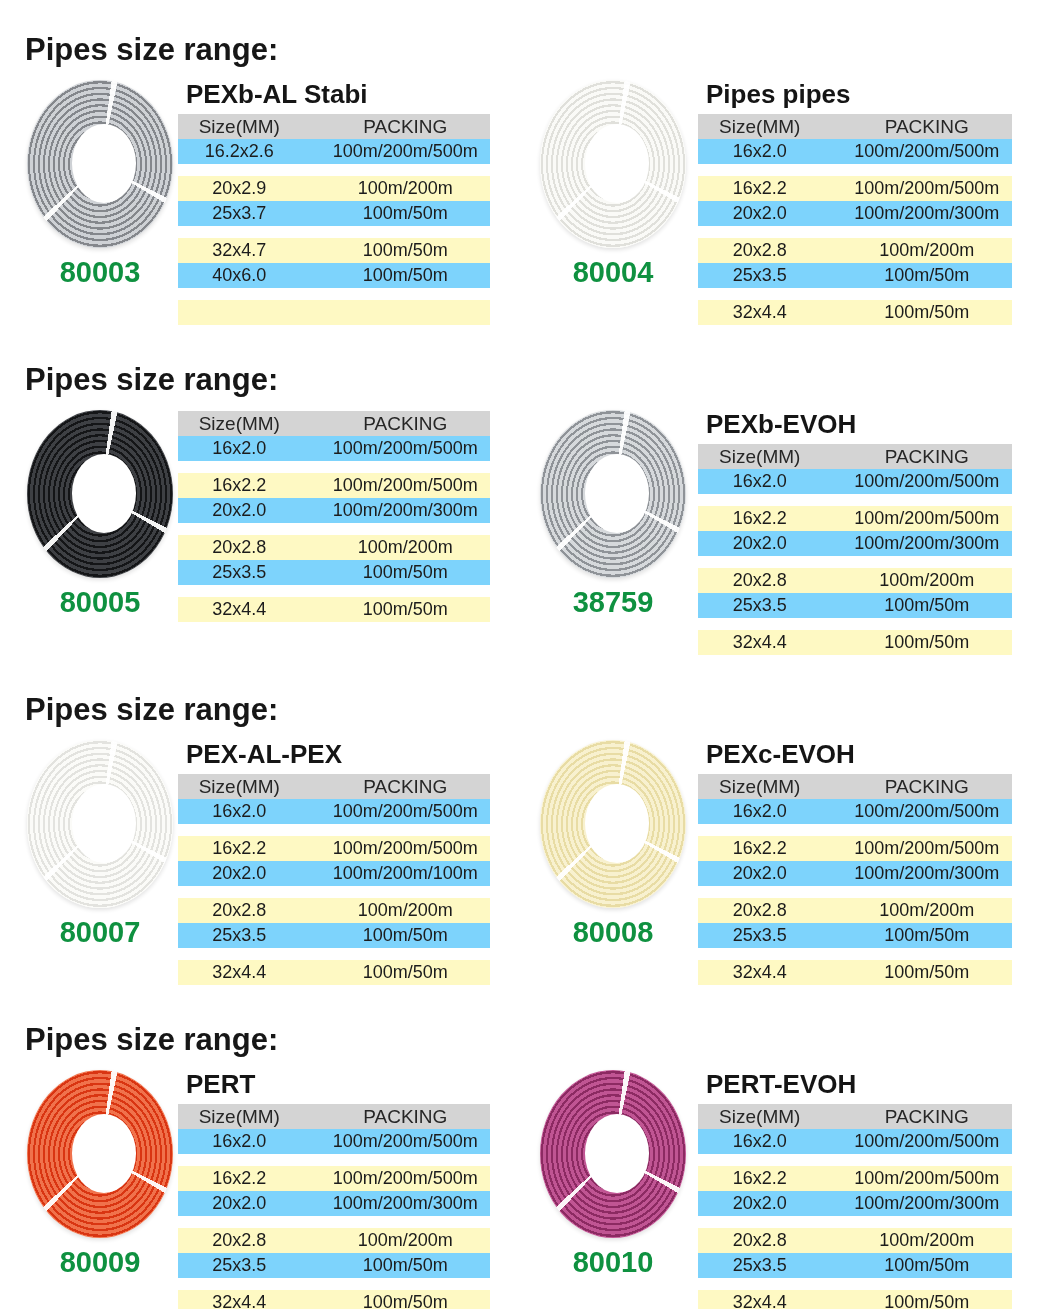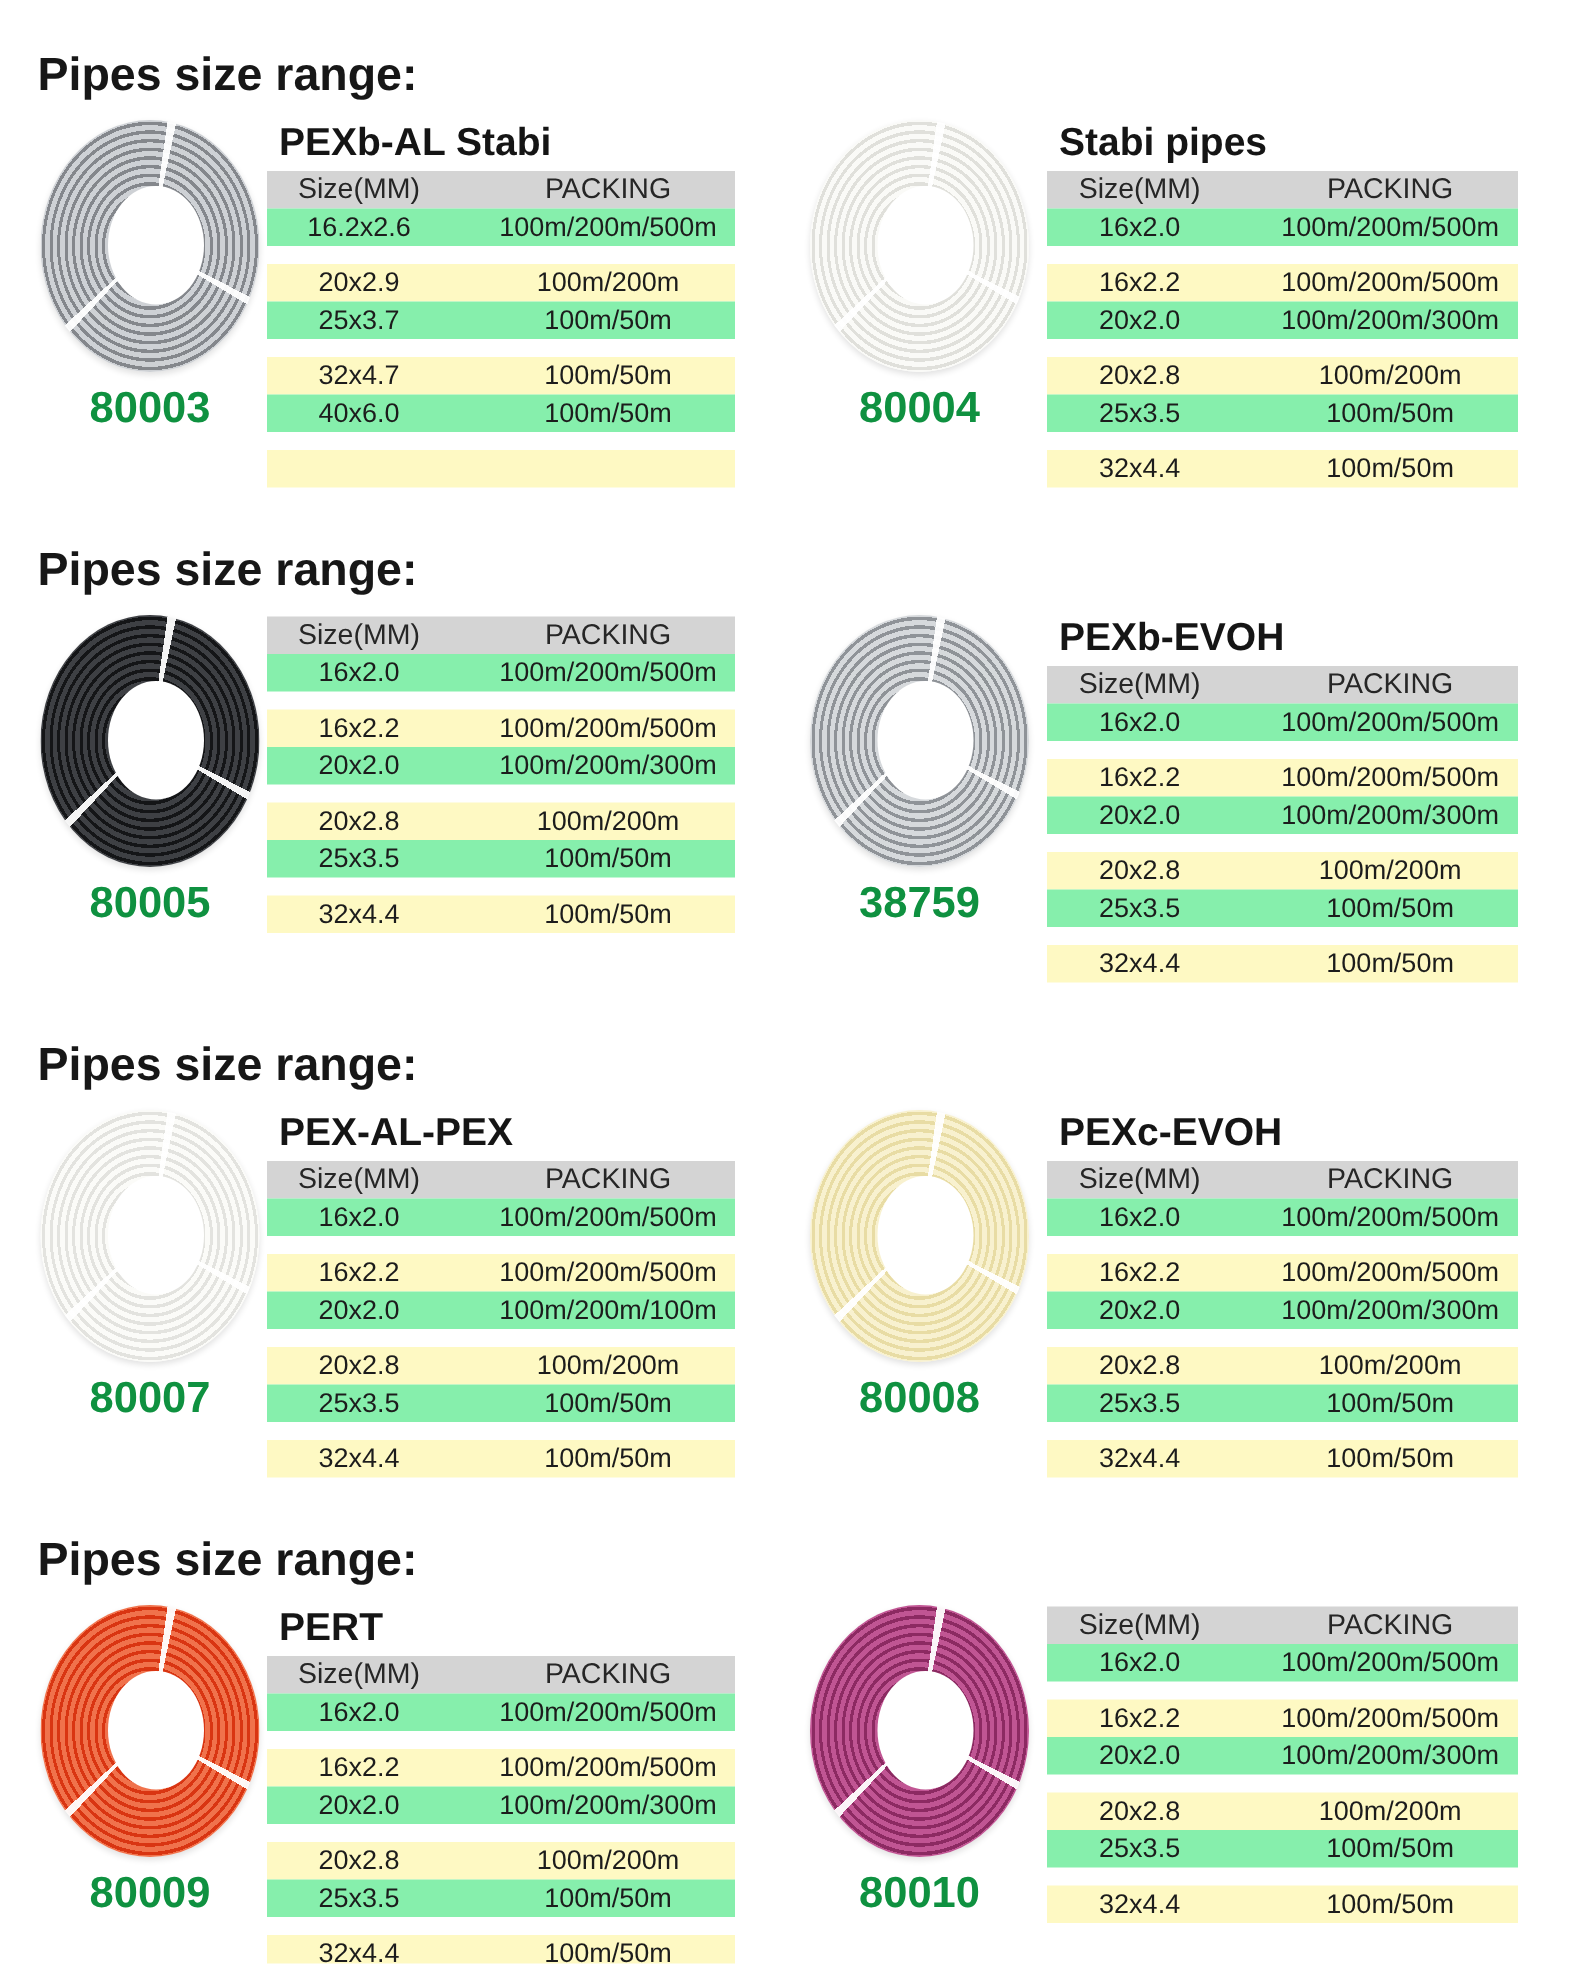--- a/index.html
+++ b/index.html
@@ -40,21 +40,21 @@
   .pos-r .code{left:540px}
   
   .block{position:absolute;top:46px;}
   .pos-l .block{left:178px;width:312px}
   .pos-r .block{left:698px;width:314px}
   .ptitle{
     margin:0 0 0 8px;font-size:26px;line-height:33px;font-weight:700;color:#151515;
   }
   .thead,.trow{display:flex;height:25px;line-height:25px;gap:20px;}
   .thead{margin-top:3px;background:#d4d4d4;font-size:19px;color:#262626;}
-  .trow{background:#86efac;font-size:18px;color:#1c1c1c;}
+  .trow{background:#7dd3fc;font-size:18px;color:#1c1c1c;}
   .trow.alt{background:#fef9c3;margin-top:12px;}
   .cell{text-align:center;white-space:nowrap;}
   .cell.size{width:42%}
   .cell.pack{width:58%}
 </style>
 </head>
 <body>
 
 <div class="sec s1">
   <h1>Pipes size range:</h1>
@@ -92,21 +92,21 @@
             <span class="cell size"></span>
             <span class="cell pack"></span>
           </div>
         </div>
     </div>
   </div>
   <div class="pos-r">
     <div class="coil" style="--c1: #e0e0db; --c2: #fafaf7;"></div>
     <div class="code">80004</div>
     <div class="block">
-      <h2 class="ptitle">Stabi pipes</h2>
+      <h2 class="ptitle">Pipes pipes</h2>
       <div class="thead">
         <span class="cell size">Size(MM)</span>
         <span class="cell pack">PACKING</span>
       </div>
       <div>
           <div class="trow">
             <span class="cell size">16x2.0</span>
             <span class="cell pack">100m/200m/500m</span>
           </div>
           <div class="trow alt">
@@ -325,20 +325,21 @@
             <span class="cell size">32x4.4</span>
             <span class="cell pack">100m/50m</span>
           </div>
         </div>
     </div>
   </div>
   <div class="pos-r">
     <div class="coil" style="--c1: #8c2a62; --c2: #c05593;"></div>
     <div class="code">80010</div>
     <div class="block">
+      <h2 class="ptitle">PERT-EVOH</h2>
       <div class="thead">
         <span class="cell size">Size(MM)</span>
         <span class="cell pack">PACKING</span>
       </div>
       <div>
           <div class="trow">
             <span class="cell size">16x2.0</span>
             <span class="cell pack">100m/200m/500m</span>
           </div>
           <div class="trow alt">

